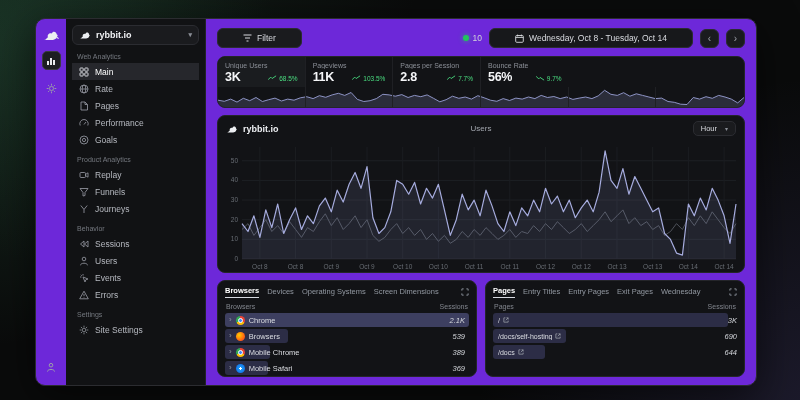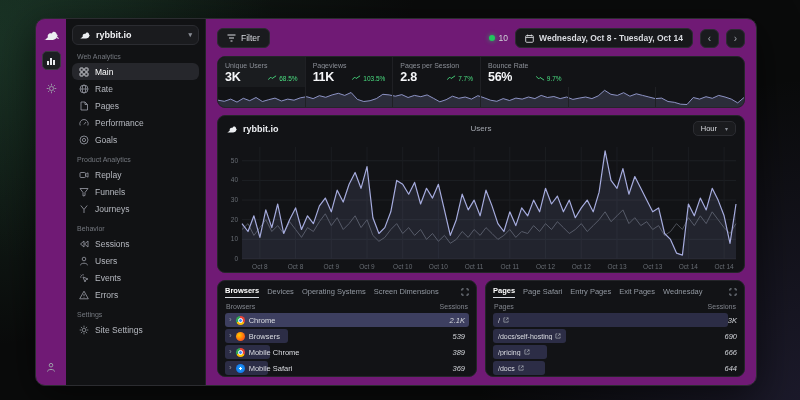--- a/index.html
+++ b/index.html
@@ -9,47 +9,47 @@
     background:
       radial-gradient(circle at -4% 10%, rgba(70,160,110,0.22), transparent 34%),
       radial-gradient(circle at 10% -20%, rgba(40,90,60,0.25), transparent 40%),
       radial-gradient(circle at 104% 108%, rgba(110,95,190,0.20), transparent 38%),
       #0a0b0b;
     color:#e6e7ea;
     position:relative;
   }
   .app {
     position:absolute; left:35px; top:18px; width:722px; height:368px;
-    background:#701a75; border:1px solid #2b2c30; border-radius:10px;
+    background:#6d28d9; border:1px solid #2b2c30; border-radius:10px;
     display:flex; overflow:hidden; box-shadow:0 10px 40px rgba(0,0,0,0.55);
   }
   
   .rail { width:30px; display:flex; flex-direction:column; align-items:center; padding:9px 0; gap:9px; flex-shrink:0; }
   .rail .logo { width:16px; height:14px; }
   .railbtn { width:19px; height:19px; border-radius:5px; display:flex; align-items:center; justify-content:center; color:#9ca0a8; }
   .railbtn.active { background:#1d1e22; border:1px solid #3a3b40; color:#e9eaee; }
   .rail .spacer { flex:1; }
   
   .sidebar { width:140px; background:#111214; border-right:1px solid #222327; padding:6px; flex-shrink:0; display:flex; flex-direction:column; }
   .site-btn { display:flex; align-items:center; gap:5px; background:#1a1b1e; border:1px solid #2b2c31; border-radius:6px; padding:4px 6px; font-size:9px; font-weight:bold; color:#f0f1f4; }
   .site-btn .chev { margin-left:auto; color:#8a8e96; font-size:7px; }
   .sec-label { font-size:7px; color:#74787f; margin:8px 5px 3px; }
-  .nav-item { display:flex; align-items:center; gap:6px; padding:3px 7px; border-radius:6px; font-size:8.5px; color:#b7bac1; height:17px; }
+  .nav-item { display:flex; align-items:center; gap:6px; padding:3px 7px; border-radius:0; font-size:8.5px; color:#b7bac1; height:17px; }
   .nav-item.active { background:#26272c; color:#ffffff; }
   .nav-item .nicon { width:10px; height:10px; display:inline-flex; color:#8d9098; flex-shrink:0; }
   .nav-item.active .nicon { color:#d9dbe0; }
   .nicon svg { width:10px; height:10px; }
   
   .main { flex:1; padding:8px 11px; display:flex; flex-direction:column; gap:7px; min-width:0; }
   .topbar { display:flex; align-items:center; height:22px; }
-  .btn { display:inline-flex; align-items:center; gap:5px; background:#1a1b1e; border:1px solid #2b2c31; border-radius:6px; padding:4px 9px; font-size:8.5px; color:#d9dbe0; }
+  .btn { display:inline-flex; align-items:center; gap:5px; background:#1a1b1e; border:1px solid #2b2c31; border-radius:6px; padding:4px 25px; font-size:8.5px; color:#d9dbe0; }
   .top-right { margin-left:auto; display:flex; align-items:center; gap:7px; }
   .live { display:flex; align-items:center; gap:4px; font-size:8.5px; color:#cfd2d8; }
   .live .dot { width:6px; height:6px; border-radius:50%; background:#22c55e; box-shadow:0 0 5px rgba(34,197,94,0.8); }
-  .datebtn { font-weight:bold; background:#17181b; }
+  .datebtn { font-weight:normal; background:#17181b; }
   .navsq { width:19px; height:19px; justify-content:center; padding:0; color:#9ca0a8; font-size:10px; }
   
   .stats { border:1px solid #242529; border-radius:8px; background:#121316; overflow:hidden; flex-shrink:0; }
   .stat-grid { display:grid; grid-template-columns:repeat(6,1fr); }
   .stat-cell { padding:5px 7px 3px; border-right:1px solid #1f2024; }
   .stat-cell:last-child { border-right:none; }
   .stat-cell.selected { background:#1a1c1f; }
   .stat-label { font-size:7px; color:#8b8f97; white-space:nowrap; overflow:hidden; }
   .stat-valrow { display:flex; align-items:baseline; justify-content:space-between; margin-top:1px; }
   .stat-val { font-size:12.5px; font-weight:bold; color:#f5f6f8; letter-spacing:-0.3px; }
@@ -481,21 +481,21 @@
                 <span class="rowname">Mobile Safari</span>
                 <span class="rowval">369</span>
               </div>
           </div>
         </div>
       </div>
 
       <div class="panel">
         <div class="tabs">
           <span class="tab active">Pages</span>
-          <span class="tab">Page Safari</span>
+          <span class="tab">Entry Titles</span>
           <span class="tab">Entry Pages</span>
           <span class="tab">Exit Pages</span>
           <span class="tab">Wednesday</span>
           <span class="expand">
               <svg class="ic" viewBox="0 0 9 9" width="8" height="8" stroke="currentColor" stroke-width="1" fill="none">
                 <path d="M1 3V1h2M6 1h2v2M8 6v2H6M3 8H1V6"></path>
               </svg>
             </span>
         </div>
         <div class="thead">
@@ -519,31 +519,20 @@
                 <span class="rowname">/docs/self-hosting</span>
                 <span class="extlink">
                   <svg class="ic" viewBox="0 0 7 7" width="6" height="6" stroke="currentColor" stroke-width="0.9" fill="none">
                     <path d="M2.8 1H1v5h5V4.2M4 1h2v2M6 1L3.2 3.8"></path>
                   </svg>
                 </span>
               </div>
             <span class="rowval">690</span>
           </div>
           <div class="row prow">
-            <div class="pbar" style="width: 22.2%;">
-                <span class="rowname">/pricing</span>
-                <span class="extlink">
-                  <svg class="ic" viewBox="0 0 7 7" width="6" height="6" stroke="currentColor" stroke-width="0.9" fill="none">
-                    <path d="M2.8 1H1v5h5V4.2M4 1h2v2M6 1L3.2 3.8"></path>
-                  </svg>
-                </span>
-              </div>
-            <span class="rowval">666</span>
-          </div>
-          <div class="row prow">
             <div class="pbar" style="width: 21.4667%;">
                 <span class="rowname">/docs</span>
                 <span class="extlink">
                   <svg class="ic" viewBox="0 0 7 7" width="6" height="6" stroke="currentColor" stroke-width="0.9" fill="none">
                     <path d="M2.8 1H1v5h5V4.2M4 1h2v2M6 1L3.2 3.8"></path>
                   </svg>
                 </span>
               </div>
             <span class="rowval">644</span>
           </div>

